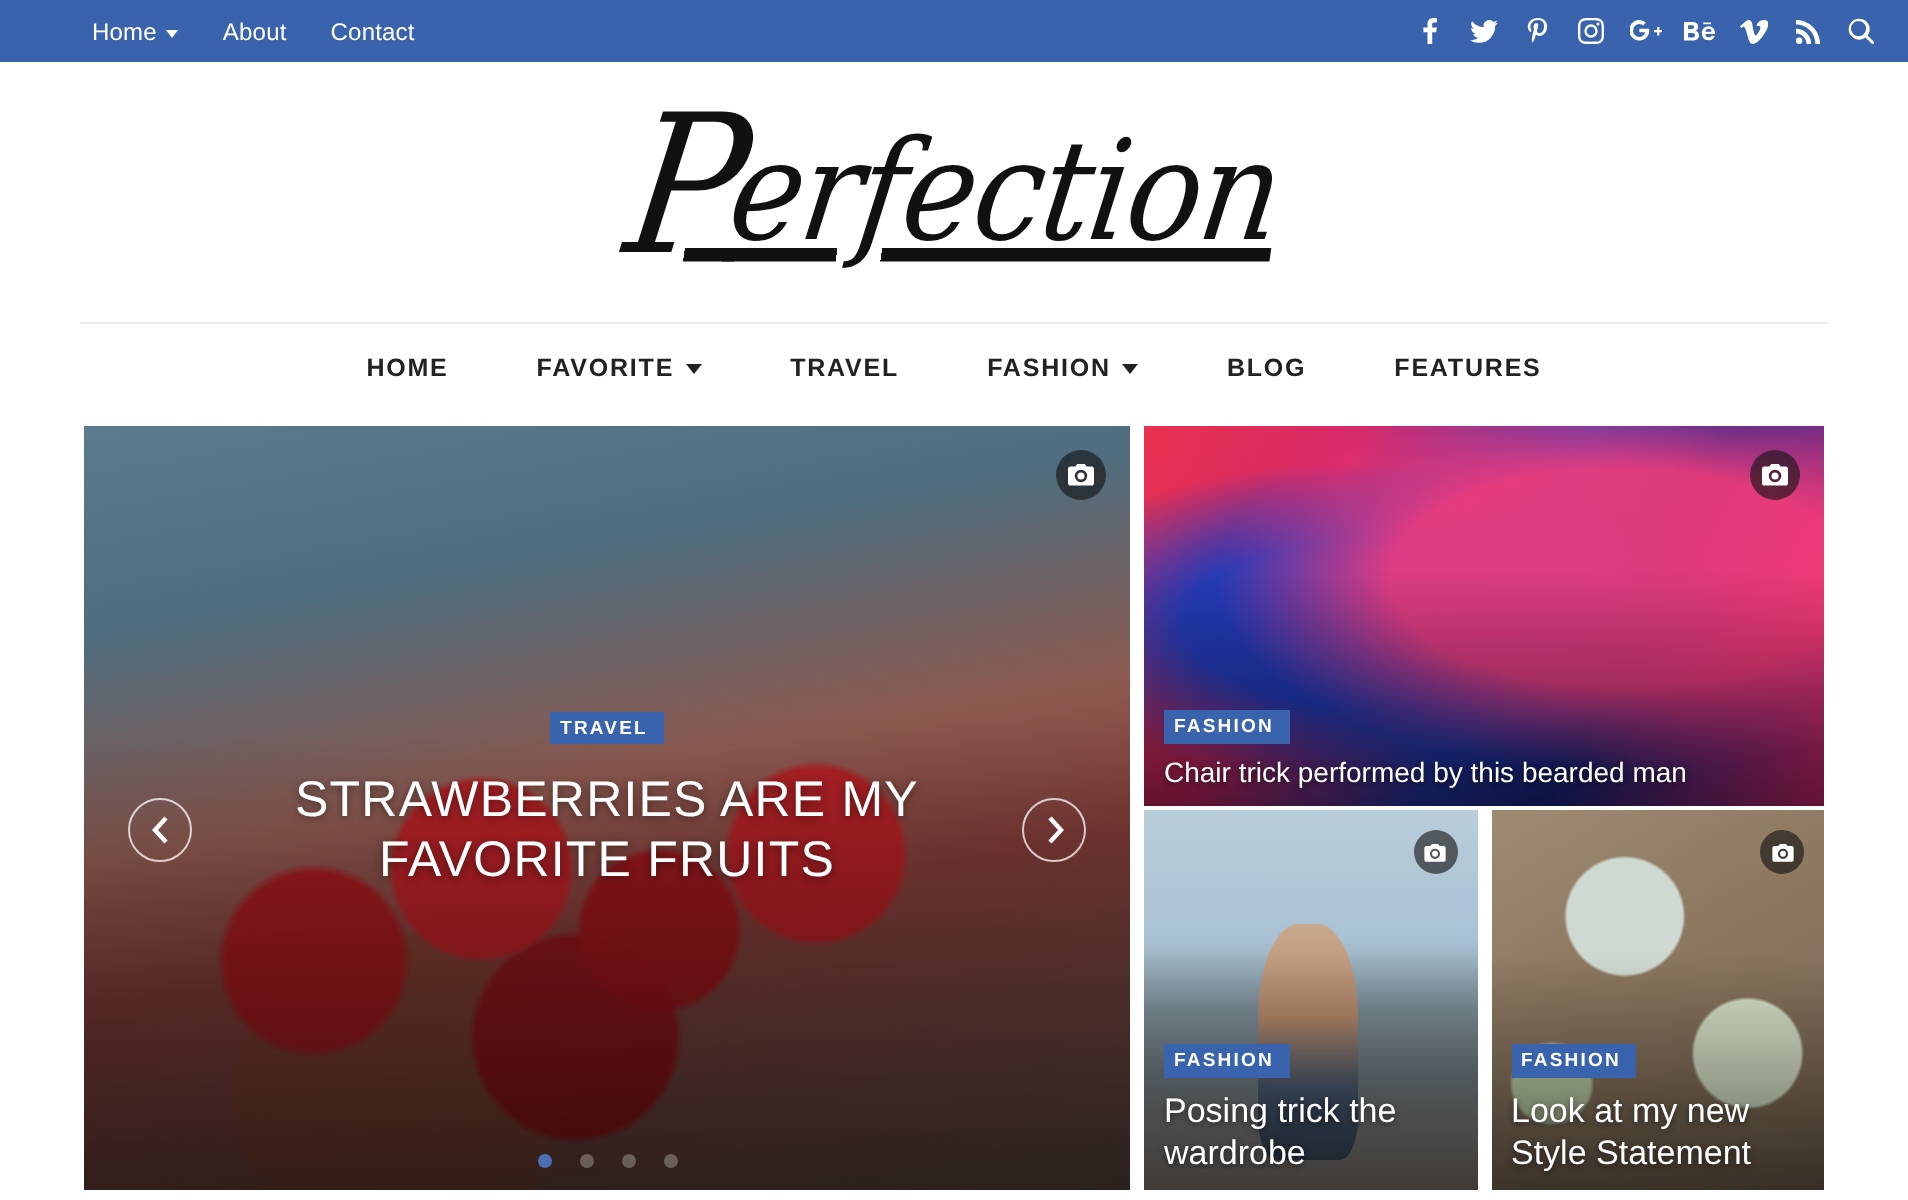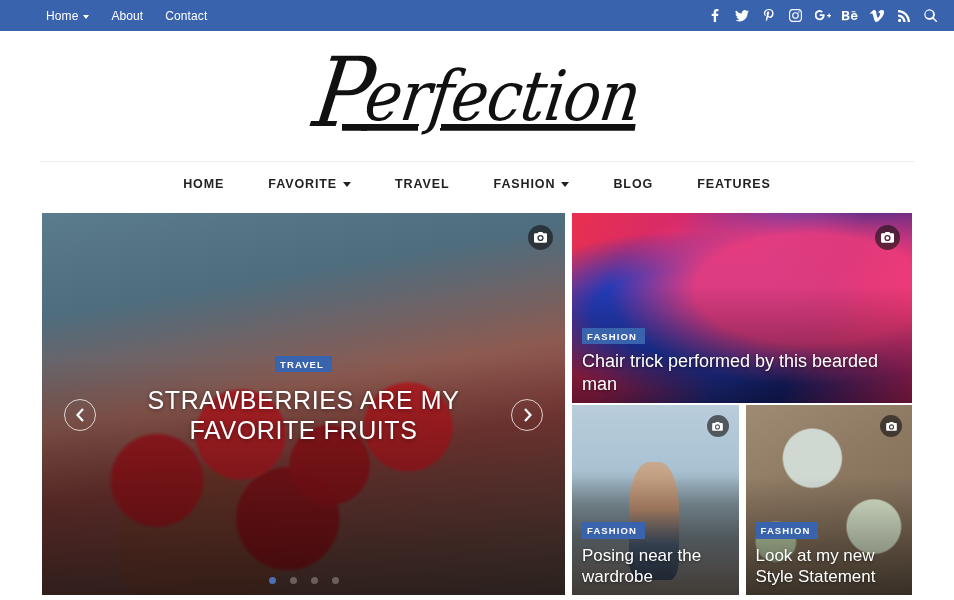--- a/index.html
+++ b/index.html
@@ -199,21 +199,21 @@
 
   
   .cap-block {
     position: absolute;
     left: 10px; right: 10px;
     bottom: 8px;
   }
   .cap-block .cat { margin-bottom: 6px; }
   .cap-title {
     color: #ffffff;
-    font-size: 18px;
+    font-size: 14px;
     font-weight: normal;
     line-height: 1.25;
     text-shadow: 0 1px 3px rgba(0,0,0,.55);
   }
   .cap-title.sm { font-size: 17px; }
 
   
   .ph-strawberry {
     background:
       radial-gradient(circle at 22% 70%, rgba(160,24,30,.95) 0 9%, transparent 10%),
@@ -409,21 +409,21 @@
       <div class="smallcard">
         <div class="photo ph-street"></div>
         <div class="shade"></div>
         <div class="cambadge sm">
           <svg width="11" height="9" viewBox="0 0 13 11">
               <path d="M4.6 0l-.9 1.2H1.2A1.2 1.2 0 000 2.4v7.2c0 .66.54 1.2 1.2 1.2h10.6c.66 0 1.2-.54 1.2-1.2V2.4c0-.66-.54-1.2-1.2-1.2H9.3L8.4 0H4.6zm1.9 2.9a3.1 3.1 0 110 6.2 3.1 3.1 0 010-6.2zm0 1.3a1.8 1.8 0 100 3.6 1.8 1.8 0 000-3.6z"></path>
             </svg>
         </div>
         <div class="cap-block">
           <span class="cat">FASHION</span>
-          <div class="cap-title sm">Posing near the wardrobe</div>
+          <div class="cap-title sm">Posing trick the wardrobe</div>
         </div>
       </div>
 
       <div class="smallcard">
         <div class="photo ph-food"></div>
         <div class="shade"></div>
         <div class="cambadge sm">
           <svg width="11" height="9" viewBox="0 0 13 11">
               <path d="M4.6 0l-.9 1.2H1.2A1.2 1.2 0 000 2.4v7.2c0 .66.54 1.2 1.2 1.2h10.6c.66 0 1.2-.54 1.2-1.2V2.4c0-.66-.54-1.2-1.2-1.2H9.3L8.4 0H4.6zm1.9 2.9a3.1 3.1 0 110 6.2 3.1 3.1 0 010-6.2zm0 1.3a1.8 1.8 0 100 3.6 1.8 1.8 0 000-3.6z"></path>
             </svg>

